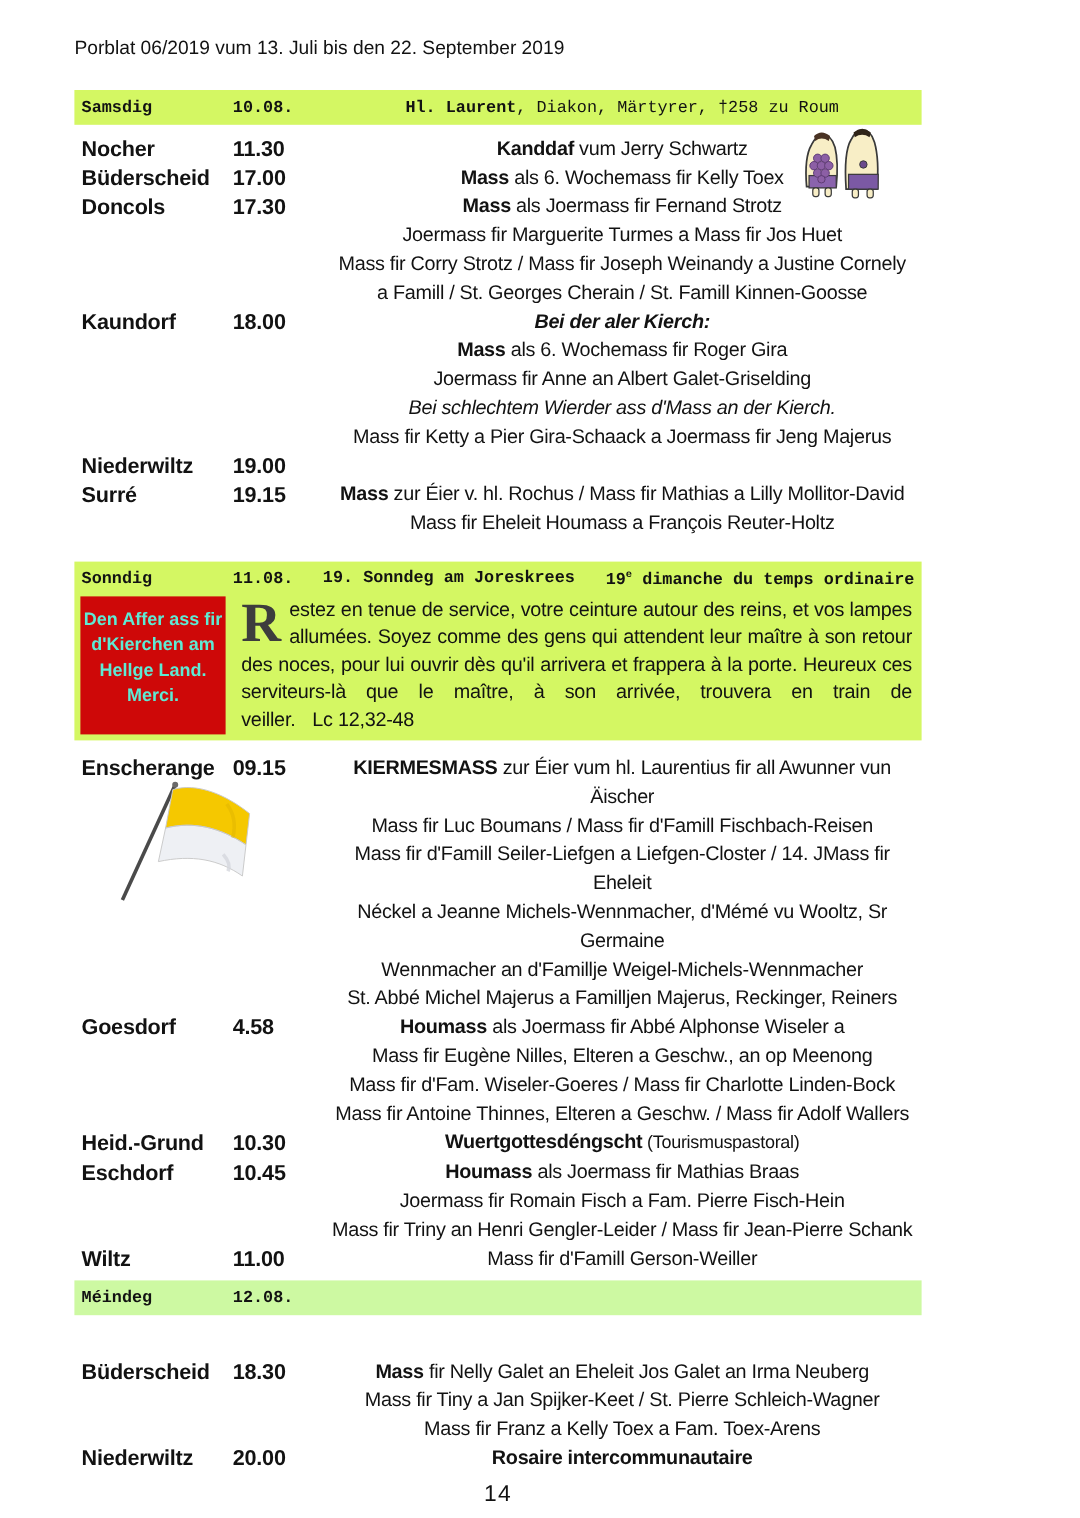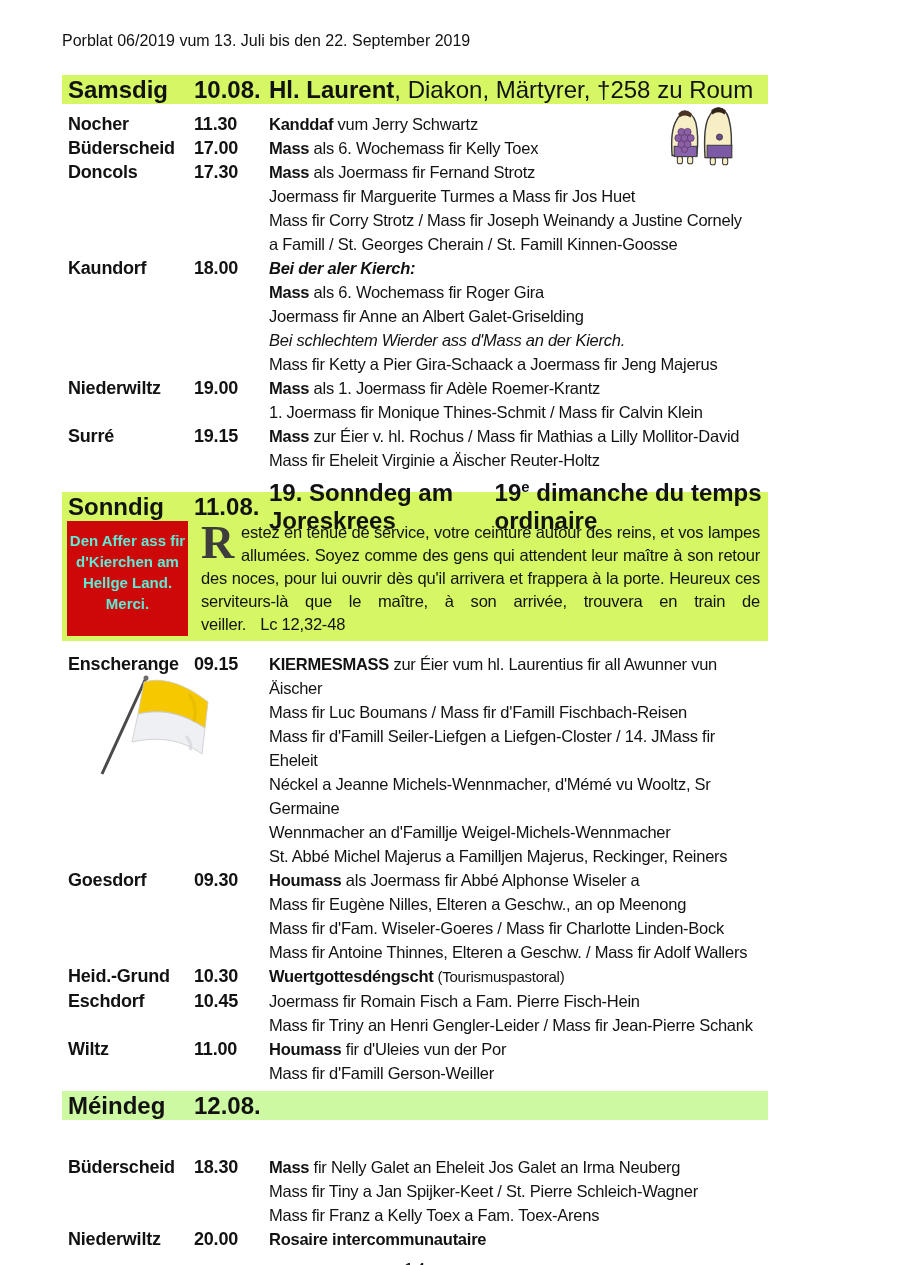--- a/index.html
+++ b/index.html
@@ -6,24 +6,24 @@
   .page{
     width:830px;height:1265px;box-sizing:border-box;
     padding:32px 62px 0;position:relative;overflow:hidden;
     font-family:"Liberation Sans",sans-serif;color:var(--text,#111);
     background:#fff;
   }
   .doc-header{font-size:16px;line-height:18px;margin-bottom:25px;}
   
   .col-loc{width:126px;flex-shrink:0;}
   .col-time{width:75px;flex-shrink:0;}
-  .col-desc{flex:1;min-width:0;}
+  .col-desc{flex:1;min-width:0;text-align:center;}
   
   .day-bar{display:flex;align-items:center;height:29px;font-weight:bold;
-    font-size:24px;padding-left:6px;box-sizing:border-box;}
+    font-size:14px;padding-left:6px;box-sizing:border-box;font-family:Liberation Mono, monospace;}
   .green{background:var(--bar-green,#d3f660);}
   .green-light{background:var(--bar-green-light,#cdf9a0);}
   .day-bar .col-desc .plain{font-weight:normal;}
   
   .rows{margin-top:8px;position:relative;}
   .row{display:flex;padding-left:6px;align-items:flex-start;}
   .row .col-loc,.row .col-time{font-weight:bold;font-size:18px;line-height:24px;letter-spacing:-0.2px;}
   .line{font-size:16.5px;line-height:24px;letter-spacing:-0.25px;}
   .lead{font-weight:bold;}
   .bi{font-weight:bold;font-style:italic;}
@@ -127,32 +127,28 @@
           <div class="line"><span class="lead">Mass</span><span> als 6. Wochemass fir Roger Gira</span></div>
           <div class="line">Joermass fir Anne an Albert Galet-Griselding</div>
           <div class="line it">Bei schlechtem Wierder ass d'Mass an der Kierch.</div>
           <div class="line">Mass fir Ketty a Pier Gira-Schaack a Joermass fir Jeng Majerus</div>
         </div>
       </div>
 
       <div class="row">
         <div class="col-loc">Niederwiltz</div>
         <div class="col-time">19.00</div>
-        <div class="col-desc">
-          <div class="line"><span class="lead">Mass</span><span> als 1. Joermass fir Adèle Roemer-Krantz</span></div>
-          <div class="line">1. Joermass fir Monique Thines-Schmit / Mass fir Calvin Klein</div>
-        </div>
       </div>
 
       <div class="row">
         <div class="col-loc">Surré</div>
         <div class="col-time">19.15</div>
         <div class="col-desc">
           <div class="line"><span class="lead">Mass</span><span> zur Éier v. hl. Rochus / Mass fir Mathias a Lilly Mollitor-David</span></div>
-          <div class="line">Mass fir Eheleit Virginie a Äischer Reuter-Holtz</div>
+          <div class="line">Mass fir Eheleit Houmass a François Reuter-Holtz</div>
         </div>
       </div>
 
     </div>
   </section>
 
   <section class="sun-block">
     <div class="day-bar">
       <span class="col-loc">Sonndig</span>
       <span class="col-time">11.08.</span>
@@ -196,51 +192,51 @@
         <div class="line">Mass fir Luc Boumans / Mass fir d'Famill Fischbach-Reisen</div>
         <div class="line">Mass fir d'Famill Seiler-Liefgen a Liefgen-Closter / 14. JMass fir Eheleit</div>
         <div class="line">Néckel a Jeanne Michels-Wennmacher, d'Mémé vu Wooltz, Sr Germaine</div>
         <div class="line">Wennmacher an d'Famillje Weigel-Michels-Wennmacher</div>
         <div class="line">St. Abbé Michel Majerus a Familljen Majerus, Reckinger, Reiners</div>
       </div>
     </div>
 
     <div class="row">
       <div class="col-loc">Goesdorf</div>
-      <div class="col-time">09.30</div>
+      <div class="col-time">4.58</div>
       <div class="col-desc">
         <div class="line"><span class="lead">Houmass</span><span> als Joermass fir Abbé Alphonse Wiseler a</span></div>
         <div class="line">Mass fir Eugène Nilles, Elteren a Geschw., an op Meenong</div>
         <div class="line">Mass fir d'Fam. Wiseler-Goeres / Mass fir Charlotte Linden-Bock</div>
         <div class="line">Mass fir Antoine Thinnes, Elteren a Geschw. / Mass fir Adolf Wallers</div>
       </div>
     </div>
 
     <div class="row">
       <div class="col-loc">Heid.-Grund</div>
       <div class="col-time">10.30</div>
       <div class="col-desc">
         <div class="line"><span class="lead">Wuertgottesdéngscht</span><span class="paren"> (Tourismuspastoral)</span></div>
       </div>
     </div>
 
     <div class="row">
       <div class="col-loc">Eschdorf</div>
       <div class="col-time">10.45</div>
       <div class="col-desc">
+        <div class="line"><span class="lead">Houmass</span><span> als Joermass fir Mathias Braas</span></div>
         <div class="line">Joermass fir Romain Fisch a Fam. Pierre Fisch-Hein</div>
         <div class="line">Mass fir Triny an Henri Gengler-Leider / Mass fir Jean-Pierre Schank</div>
       </div>
     </div>
 
     <div class="row">
       <div class="col-loc">Wiltz</div>
       <div class="col-time">11.00</div>
       <div class="col-desc">
-        <div class="line"><span class="lead">Houmass</span><span> fir d'Uleies vun der Por</span></div>
         <div class="line">Mass fir d'Famill Gerson-Weiller</div>
       </div>
     </div>
 
   </div>
 
   <div class="day-bar green-light mt6">
     <span class="col-loc">Méindeg</span>
     <span class="col-time">12.08.</span>
     <span class="col-desc"></span>

